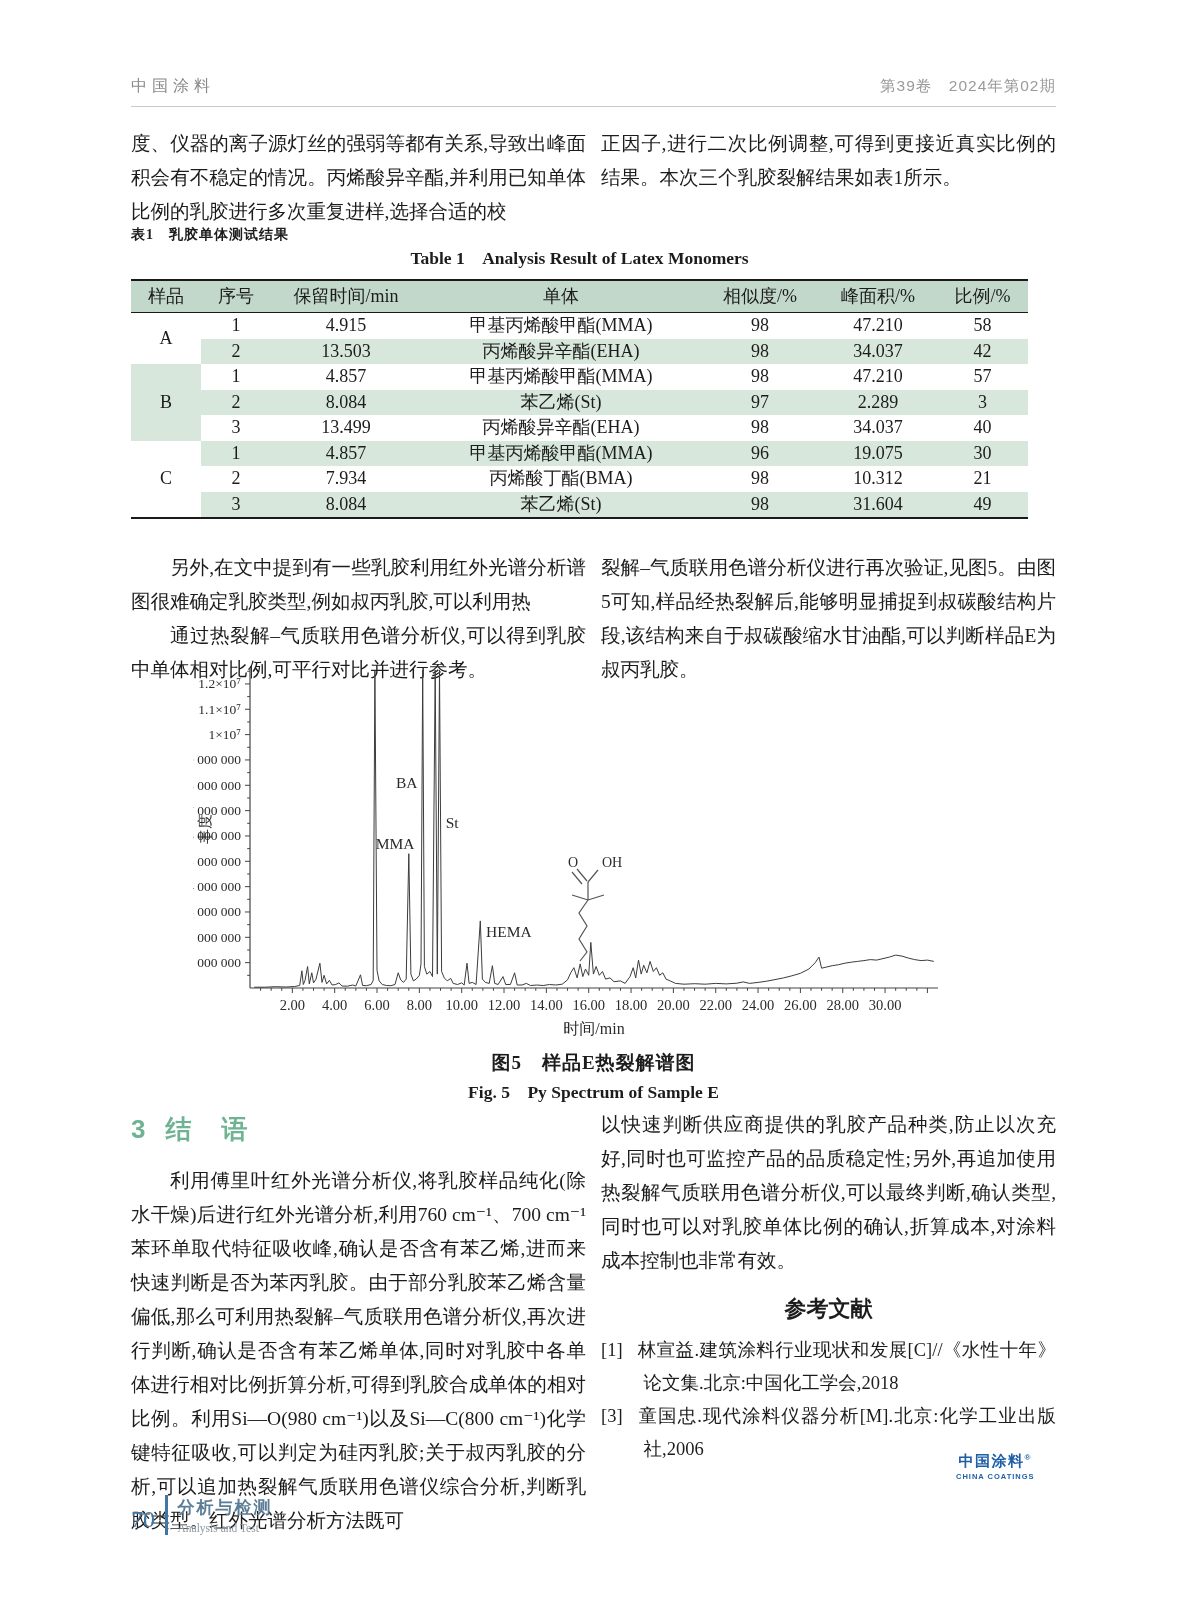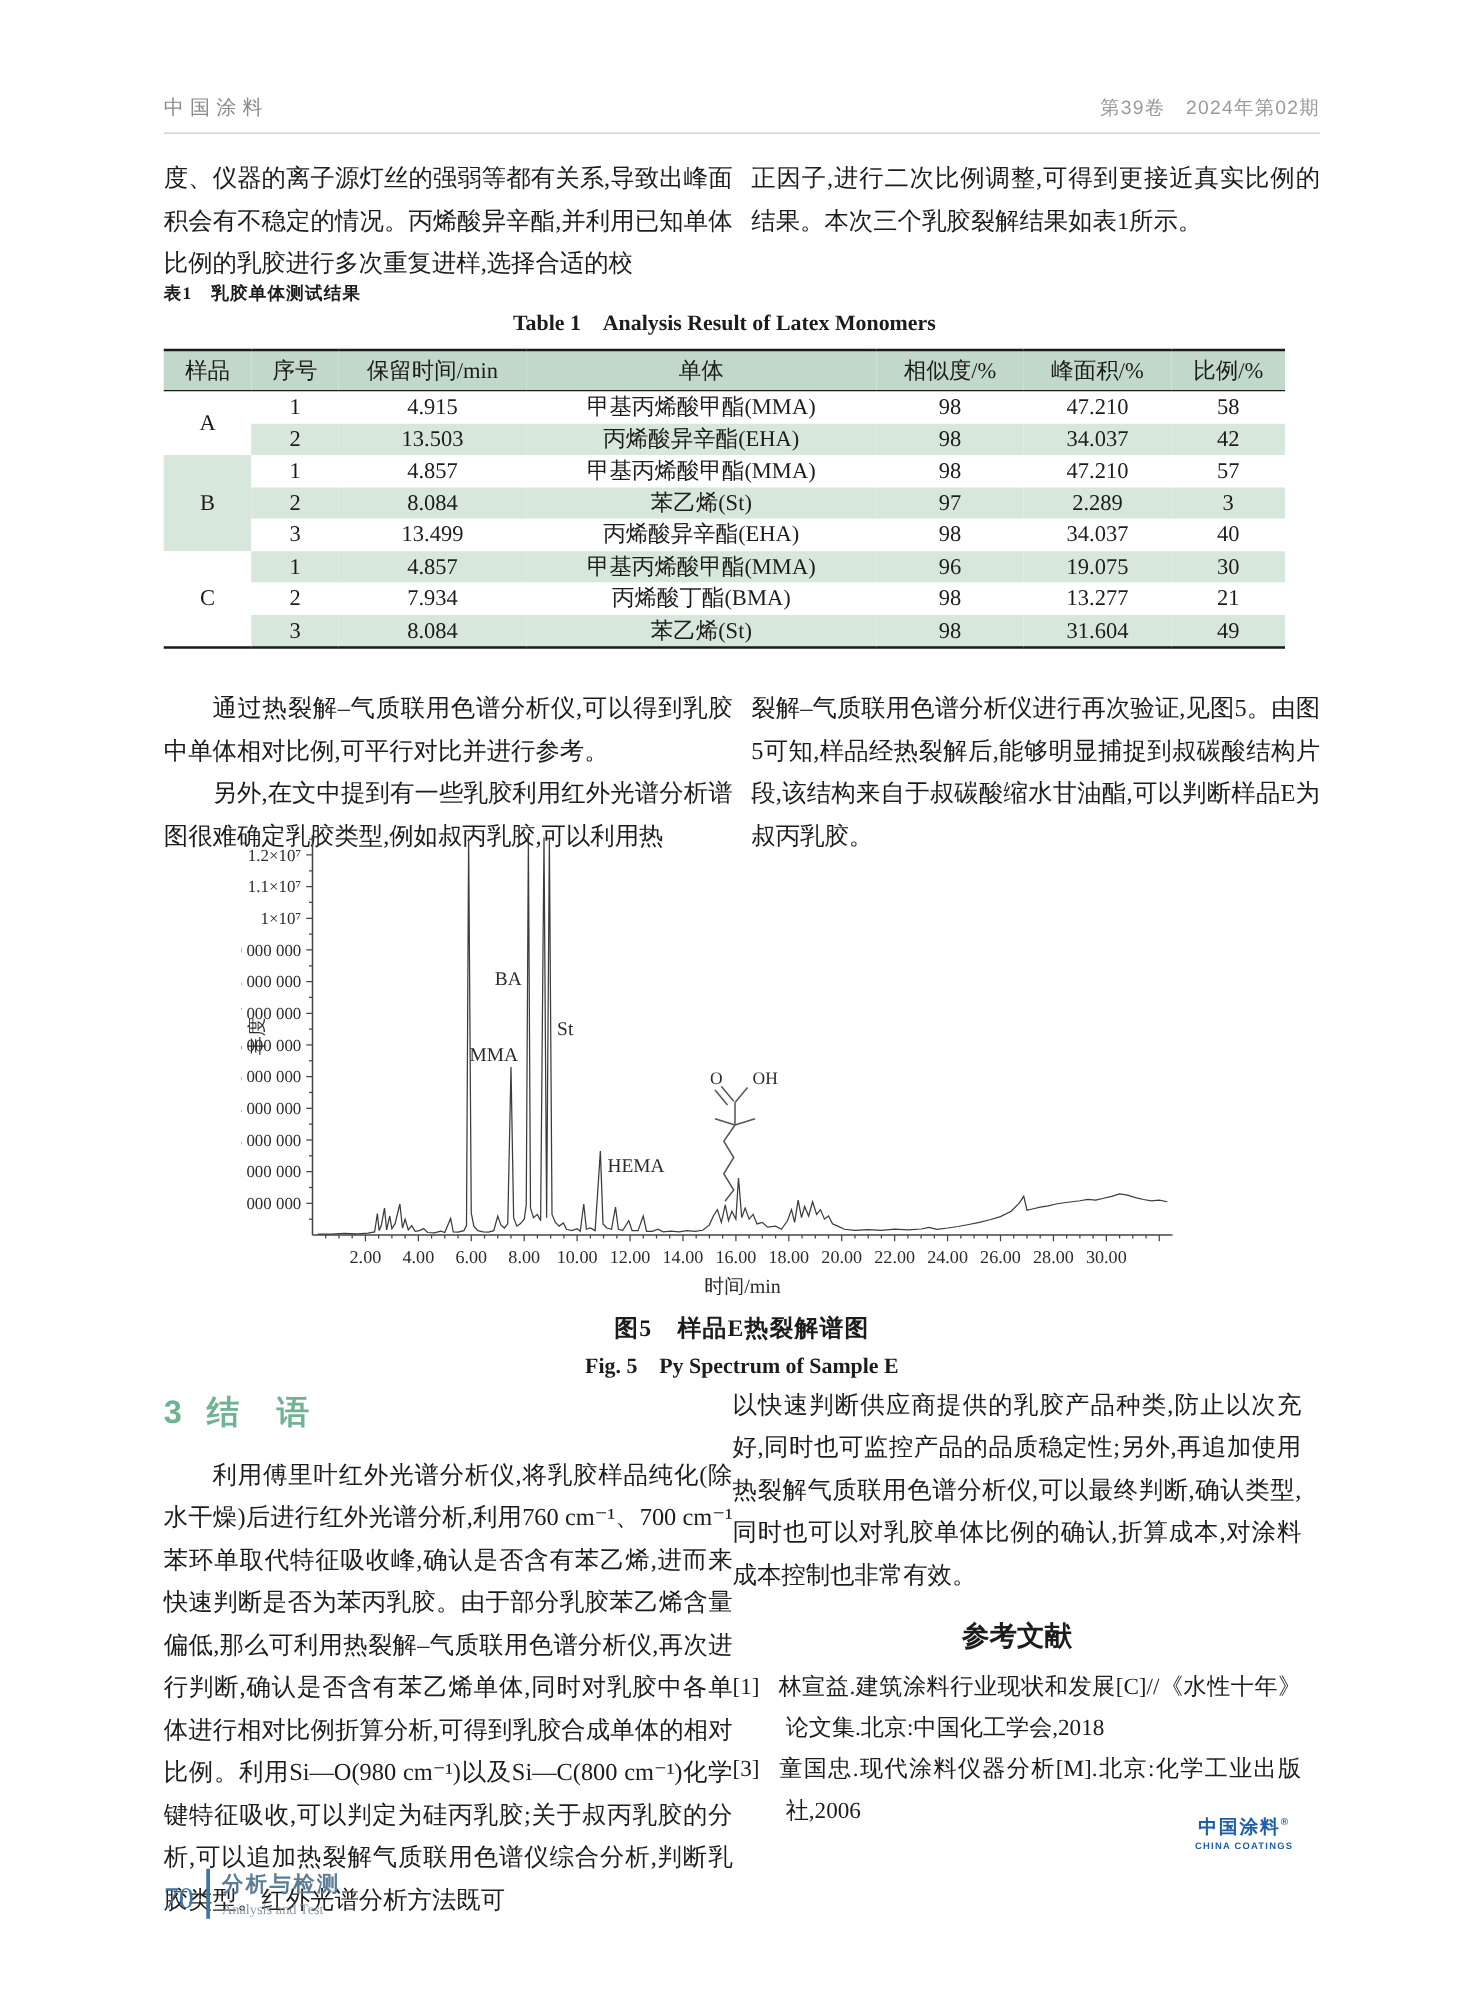--- a/index.html
+++ b/index.html
@@ -30,21 +30,21 @@
   tr.white td{background:#ffffff;}
   td.sample.w{background:#ffffff;}
   td.sample.g{background:#d7e7db;}
   
   .figure{position:absolute; left:131px; top:658px; width:925px;}
   .figure svg{display:block; margin-left:62px;}
   svg text{font-family:"Liberation Serif","DejaVu Serif",serif; fill:#2b2b2b;}
   .cap-zh{text-align:center; font-size:19px; font-weight:bold; margin-top:14px; letter-spacing:1px;}
   .cap-en{text-align:center; font-size:17.5px; font-weight:bold; margin-top:4px;}
   
-  .sec3{position:absolute; left:131px; top:1108px; width:925px; display:flex; }
+  .sec3{position:absolute; left:131px; top:1108px; width:925px; display:flex; justify-content:space-between;}
   .sec3 .heading{font-family:"Liberation Sans","DejaVu Sans",sans-serif; color:#6fb392; font-size:26px; font-weight:bold; letter-spacing:2px; margin:4px 0 18px 0;}
   .sec3 .heading .no{margin-right:18px;}
   .refhead{text-align:center; font-weight:bold; font-size:22px; margin:14px 0 8px 0;}
   .reflist{font-size:18.5px; line-height:33px;}
   .refitem{padding-left:2.3em; text-indent:-2.3em; text-align:justify;}
   .refitem .tag{margin-right:0.8em;}
   
   .footer{position:absolute; left:131px; top:1495px; display:flex; align-items:center;}
   .footer .pno{font-size:24px; color:#3f76a3; margin-right:10px; margin-top:9px;}
   .footer .bar{width:2.5px; height:40px; background:#3f76a3; margin-right:10px;}
@@ -148,39 +148,39 @@
             <td>甲基丙烯酸甲酯(MMA)</td>
             <td>96</td>
             <td>19.075</td>
             <td>30</td>
           </tr>
           <tr class="white">
             <td>2</td>
             <td>7.934</td>
             <td>丙烯酸丁酯(BMA)</td>
             <td>98</td>
-            <td>13.277</td>
+            <td>10.312</td>
             <td>21</td>
           </tr>
           <tr class="green">
             <td>3</td>
             <td>8.084</td>
             <td>苯乙烯(St)</td>
             <td>98</td>
             <td>31.604</td>
             <td>49</td>
           </tr>
         </tbody>
     </table>
   </div>
 
   <div class="twocol" style="top:551px;">
     <div class="col">
+      <p class="ind">另外,在文中提到有一些乳胶利用红外光谱分析谱图很难确定乳胶类型,例如叔丙乳胶,可以利用热</p>
       <p class="ind">通过热裂解–气质联用色谱分析仪,可以得到乳胶中单体相对比例,可平行对比并进行参考。</p>
-      <p class="ind">另外,在文中提到有一些乳胶利用红外光谱分析谱图很难确定乳胶类型,例如叔丙乳胶,可以利用热</p>
     </div>
     <div class="col">
       <p>裂解–气质联用色谱分析仪进行再次验证,见图5。由图5可知,样品经热裂解后,能够明显捕捉到叔碳酸结构片段,该结构来自于叔碳酸缩水甘油酯,可以判断样品E为叔丙乳胶。</p>
     </div>
   </div>
 
   <div class="figure">
     <svg width="770" height="378" viewBox="0 0 770 378">
       <g stroke="#555" stroke-width="1.2" fill="none">
         <line x1="394" y1="223" x2="384" y2="211"></line>

